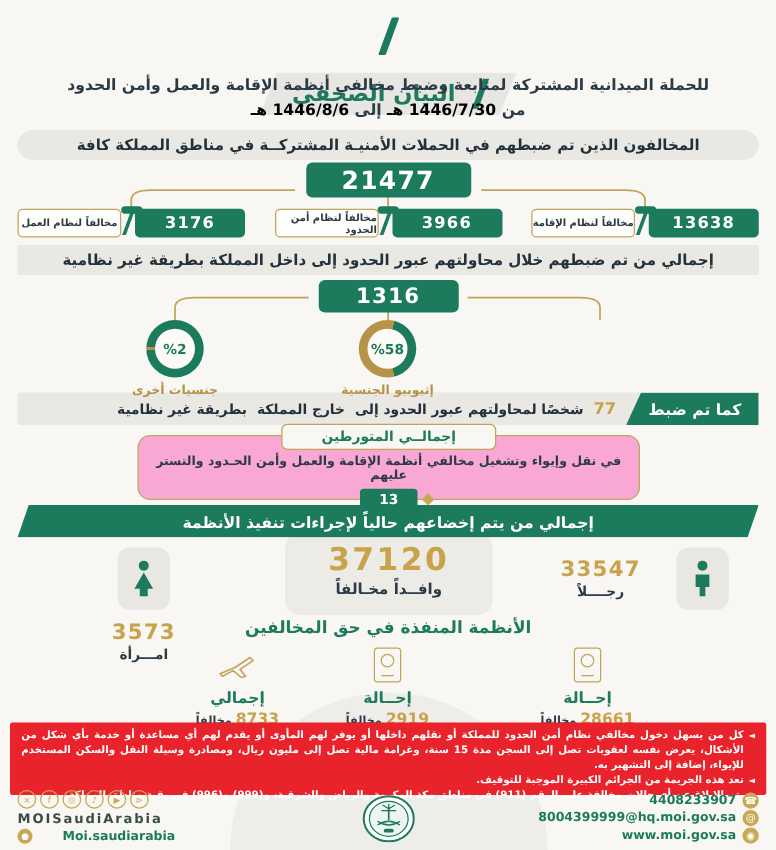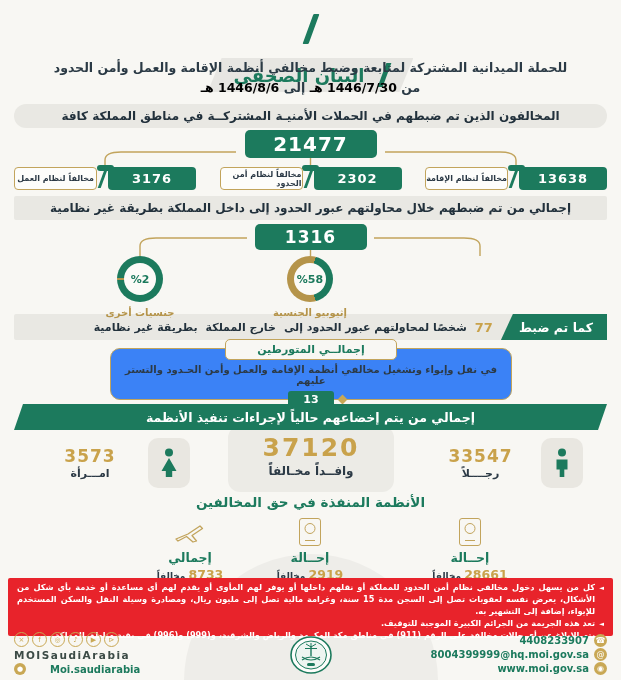--- a/index.html
+++ b/index.html
@@ -42,21 +42,21 @@
   .donut-hole{position:absolute;inset:7px;background:#fbfaf7;border-radius:50%;display:flex;
               align-items:center;justify-content:center;font-size:11px;font-weight:900;color:#1c7a5d;}
   .donut-label{margin-top:5px;font-size:10px;font-weight:bold;color:#b5944a;}
   
   .badge{height:26px;background:#1c7a5d;color:#fff;font-weight:bold;font-size:12.5px;
          display:flex;align-items:center;justify-content:center;padding:0 14px 0 18px;
          clip-path:polygon(12px 0,100% 0,100% 100%,0 100%);}
   .gold-num{color:#c9a24b;font-weight:900;}
   
   .involved{position:absolute;top:348px;left:110px;width:400px;height:50px;border:1.2px solid #c2a45c;
-            border-radius:10px;background:#3b82f6;z-index:2;}
+            border-radius:10px;background:#f9a8d4;z-index:2;}
   .involved-title{position:absolute;top:-10px;left:50%;transform:translateX(-50%);min-width:150px;height:19px;
                   background:#f8f7f3;border:1.2px solid #c2a45c;border-radius:5px;display:flex;align-items:center;
                   justify-content:center;color:#1c7a5d;font-weight:900;font-size:11px;padding:0 10px;}
   .involved-body{position:absolute;top:15px;left:8px;right:8px;text-align:center;font-size:10px;
                  font-weight:600;color:#2c3a46;}
   .involved-count{position:absolute;bottom:-9px;left:50%;transform:translateX(-50%);width:46px;height:17px;
                   background:#1c7a5d;color:#fff;font-weight:bold;font-size:11px;border-radius:3px;
                   display:flex;align-items:center;justify-content:center;}
   .inv-diamond{position:absolute;bottom:-4px;left:calc(50% + 28px);width:7px;height:7px;background:#c9a855;
                transform:rotate(45deg);}
@@ -154,21 +154,21 @@
     <rect x="288" y="25" width="17" height="6" rx="3" fill="#1c7a5d"></rect>
     <rect x="494" y="25" width="17" height="6" rx="3" fill="#1c7a5d"></rect>
   </svg>
   <div class="break-row">
     <div class="break-item">
       <div class="break-num">13638</div>
       <div class="break-slash"></div>
       <div class="break-label">مخالفاً لنظام الإقامة</div>
     </div>
     <div class="break-item">
-      <div class="break-num">2302</div>
+      <div class="break-num">3966</div>
       <div class="break-slash"></div>
       <div class="break-label">مخالفاً لنظام أمن الحدود</div>
     </div>
     <div class="break-item">
       <div class="break-num">3176</div>
       <div class="break-slash"></div>
       <div class="break-label">مخالفاً لنظام العمل</div>
     </div>
   </div>
 
@@ -228,21 +228,21 @@
     </div>
     <div class="txt">
       <div class="num">33547</div>
       <div class="lbl">رجــــلاً</div>
     </div>
   </div>
   <div class="stat-center">
     <div class="num">37120</div>
     <div class="lbl">وافــداً مخـالفاً</div>
   </div>
-  <div class="stat-side" style="left:40px;width:150px;">
+  <div class="stat-side" style="left:40px;width:150px;flex-direction:column;">
     <div class="stat-icon">
       <svg width="22" height="30" viewBox="0 0 22 30">
           <circle cx="11" cy="4.5" r="4" fill="#1c7a5d"></circle>
         <path d="M11 10 L18.5 23 h-4.3 v6 h-6.4 v-6 H3.5 z" fill="#1c7a5d"></path>
         </svg>
     </div>
     <div class="txt">
       <div class="num">3573</div>
       <div class="lbl">امـــرأة</div>
     </div>

